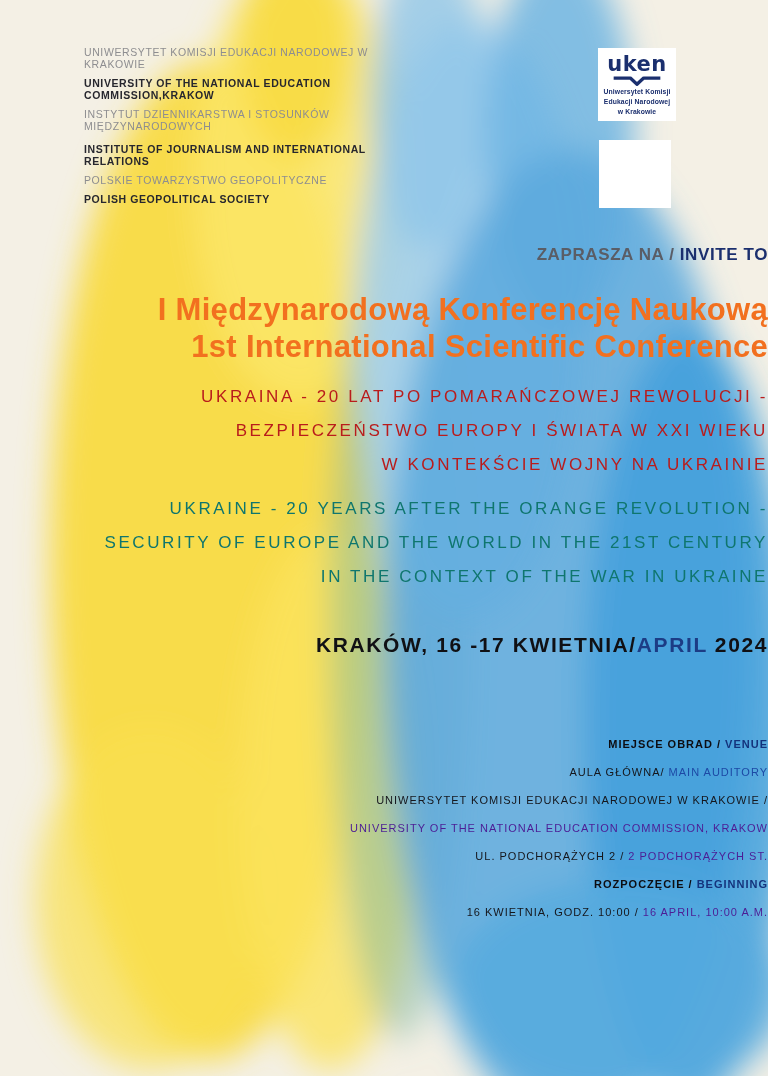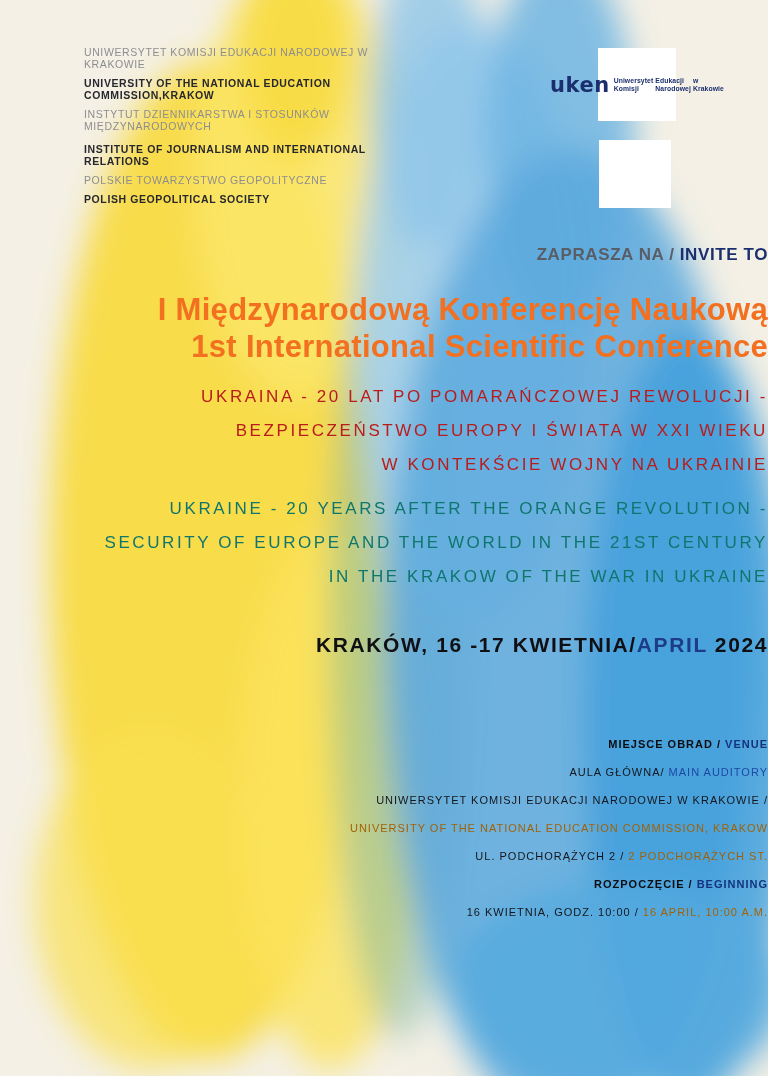--- a/index.html
+++ b/index.html
@@ -14,21 +14,21 @@
   
   .organizers { position:absolute; left:76px; top:46px; width:312px; text-align:left;margin-left:8px; }
   .organizers p { margin:0 0 7px 0; font-size:10.5px; line-height:12px; letter-spacing:0.6px; }
   .org-muted { color:#8d8d90; font-weight:400; }
   .org-dark  { color:#27272e; font-weight:700; }
   .org-gap   { margin-top:11px !important; }
 
   
   .logo-card {
     position:absolute; left:598px; top:48px; width:78px; height:73px;
-    background:#ffffff; display:flex; flex-direction:row;
+    background:#ffffff; display:flex; flex-direction:column;
     align-items:center; justify-content:center; gap:2px; padding:2px 0;
     box-sizing:border-box;
   }
   .wordmark { color:#1b2f6e; font-weight:700; font-size:21px; line-height:20px; letter-spacing:0.5px; font-family:"DejaVu Sans", sans-serif; }
   .book-icon { height:10px; }
   .logo-caption { font-size:6.8px; line-height:8px; color:#1b2f6e; font-weight:700; letter-spacing:0.1px; }
 
   .blank-box { position:absolute; left:599px; top:140px; width:72px; height:68px; background:#ffffff; }
 
   
@@ -43,21 +43,21 @@
   .theme { font-size:17px; line-height:34px; letter-spacing:2.6px; font-weight:400; }
   .theme-pl { top:380px; color:#b91c1c; }
   .theme-en { top:492px; color:#0f766e; }
 
   .dateline { top:633px; font-size:21px; font-weight:700; letter-spacing:1.6px; color:#101014; }
   .dateline .navy { color:#1c3c85; }
 
   .venue { top:730px; font-size:11px; line-height:28px; letter-spacing:1px; color:#15161c; }
   .venue .head { font-weight:700; color:#0d0d12; }
   .venue .head-navy { font-weight:700; color:#14337c; }
-  .venue .navy { color:#a16207; }
+  .venue .navy { color:#4c1d95; }
   .venue .blue { color:#1d49a5; }
 </style>
 </head>
 <body>
 
 <div class="poster">
 
   <svg class="bg-svg" viewBox="0 0 768 1076" xmlns="http://www.w3.org/2000/svg" aria-hidden="true">
     <defs>
       <filter id="wc" x="-60%" y="-60%" width="220%" height="220%">
@@ -113,21 +113,21 @@
 
   <div class="centered theme theme-pl">
     <div>UKRAINA - 20 LAT PO POMARAŃCZOWEJ REWOLUCJI -</div>
     <div>BEZPIECZEŃSTWO EUROPY I ŚWIATA W XXI WIEKU</div>
     <div>W KONTEKŚCIE WOJNY NA UKRAINIE</div>
   </div>
 
   <div class="centered theme theme-en">
     <div>UKRAINE - 20 YEARS AFTER THE ORANGE REVOLUTION -</div>
     <div>SECURITY OF EUROPE AND THE WORLD IN THE 21ST CENTURY</div>
-    <div>IN THE KRAKOW OF THE WAR IN UKRAINE</div>
+    <div>IN THE CONTEXT OF THE WAR IN UKRAINE</div>
   </div>
 
   <div class="centered dateline">
     <span>KRAKÓW, 16 -17 KWIETNIA/</span><span class="navy">APRIL</span><span> 2024</span>
   </div>
 
   <div class="centered venue">
     <div>
       <span class="head">MIEJSCE OBRAD / </span><span class="head-navy">VENUE</span>
     </div>

